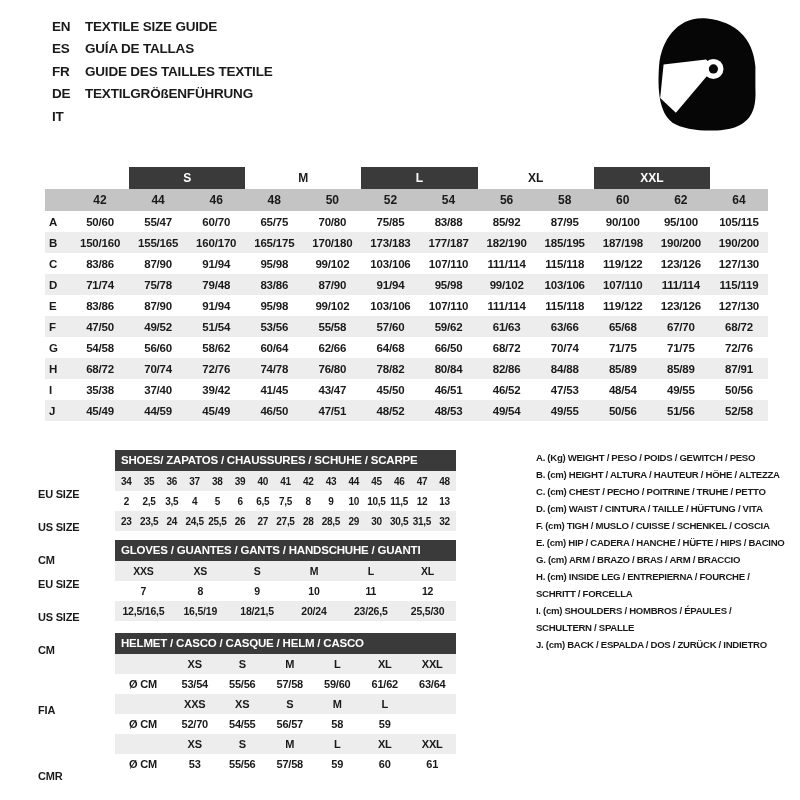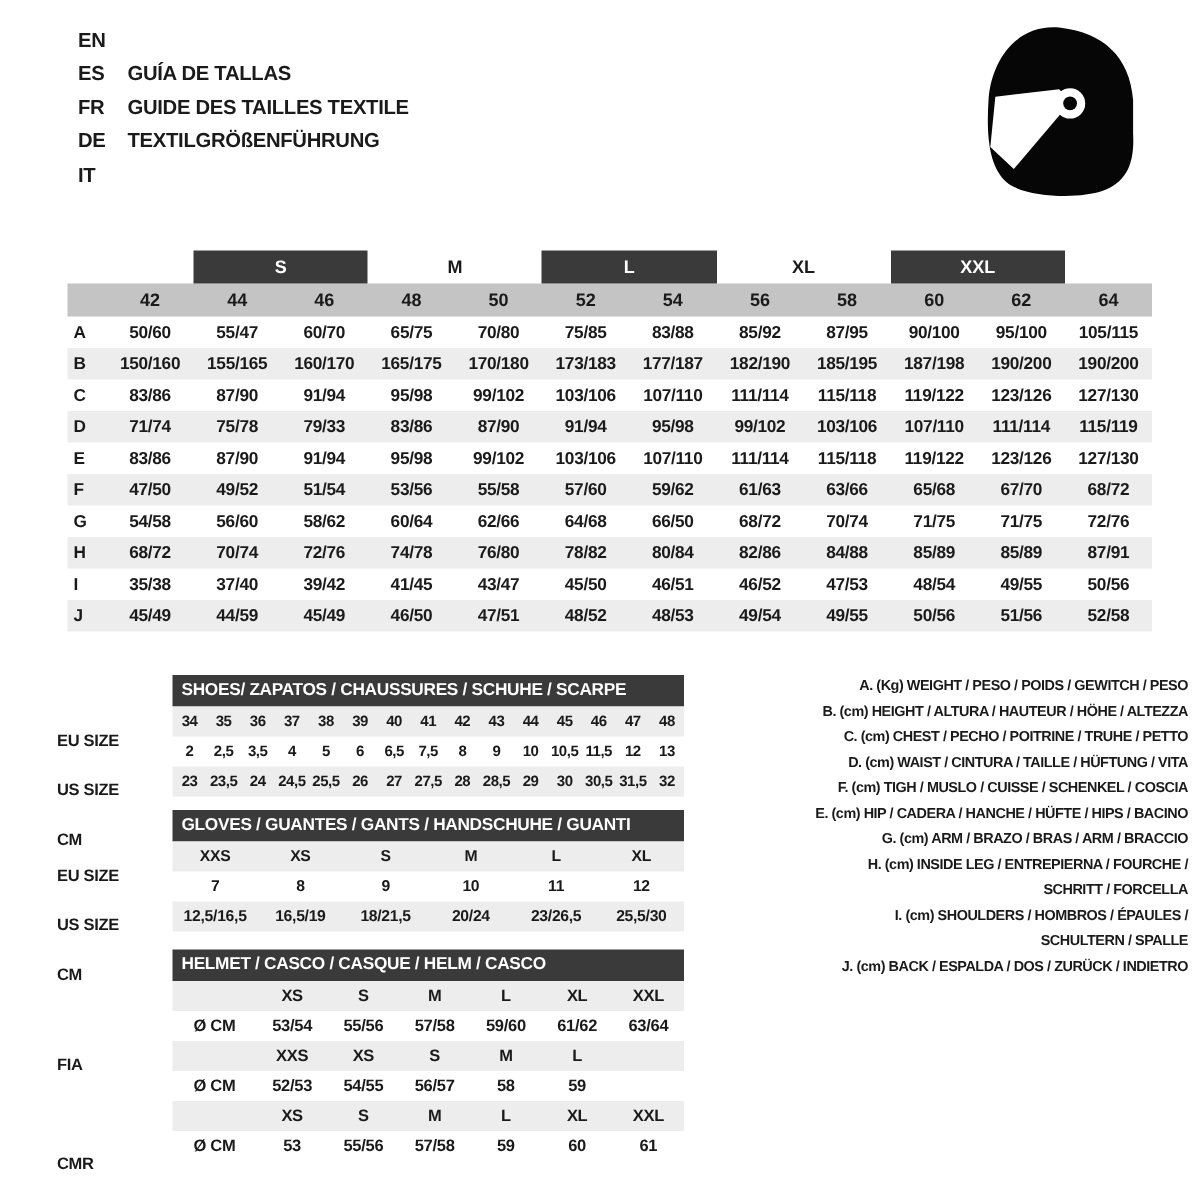--- a/index.html
+++ b/index.html
@@ -35,31 +35,32 @@
   .sec-header{height:21px;line-height:21px;background:#3a3a3a;color:#ffffff;
               font-size:11.5px;padding-left:6px;letter-spacing:-0.2px;white-space:nowrap;box-sizing:border-box;}
   .sec-row{display:grid;height:20px;align-items:center;font-size:11px;letter-spacing:-0.2px;}
   .sec-row.shaded{background:#ededed;}
   .cols15{grid-template-columns:repeat(15,1fr);font-size:10px;letter-spacing:-0.3px;}
   .cols6{grid-template-columns:repeat(6,1fr);font-size:10.5px;}
   .colsH{grid-template-columns:56px repeat(6,1fr);}
 
   
   .legend{position:absolute;left:536px;top:449px;width:256px;font-size:9.6px;
-          line-height:17px;letter-spacing:-0.3px;text-align:right;}
+          line-height:17px;letter-spacing:-0.3px;}
   .leg-item{white-space:normal;}
 </style>
 </head>
 <body>
 
 <div class="page">
 
   <div class="lang-block" id="langBlock">
       <div class="lang-row">
         <span class="lang-code">EN</span>
+        <span class="lang-text">TEXTILE SIZE GUIDE</span>
       </div>
       <div class="lang-row">
         <span class="lang-code">ES</span>
         <span class="lang-text">GUÍA DE TALLAS</span>
       </div>
       <div class="lang-row">
         <span class="lang-code">FR</span>
         <span class="lang-text">GUIDE DES TAILLES TEXTILE</span>
       </div>
       <div class="lang-row">
@@ -148,21 +149,21 @@
           <div class="cell">111/114</div>
           <div class="cell">115/118</div>
           <div class="cell">119/122</div>
           <div class="cell">123/126</div>
           <div class="cell">127/130</div>
         </div>
         <div class="t-row shaded">
           <div class="cell lbl">D</div>
           <div class="cell">71/74</div>
           <div class="cell">75/78</div>
-          <div class="cell">79/33</div>
+          <div class="cell">79/48</div>
           <div class="cell">83/86</div>
           <div class="cell">87/90</div>
           <div class="cell">91/94</div>
           <div class="cell">95/98</div>
           <div class="cell">99/102</div>
           <div class="cell">103/106</div>
           <div class="cell">107/110</div>
           <div class="cell">111/114</div>
           <div class="cell">115/119</div>
         </div>
@@ -397,21 +398,21 @@
             <div class="cell"></div>
             <div class="cell">XXS</div>
             <div class="cell">XS</div>
             <div class="cell">S</div>
             <div class="cell">M</div>
             <div class="cell">L</div>
             <div class="cell"></div>
           </div>
           <div class="sec-row colsH">
             <div class="cell">Ø CM</div>
-            <div class="cell">52/53</div>
+            <div class="cell">52/70</div>
             <div class="cell">54/55</div>
             <div class="cell">56/57</div>
             <div class="cell">58</div>
             <div class="cell">59</div>
             <div class="cell"></div>
           </div>
           <div class="sec-row colsH shaded">
             <div class="cell"></div>
             <div class="cell">XS</div>
             <div class="cell">S</div>

